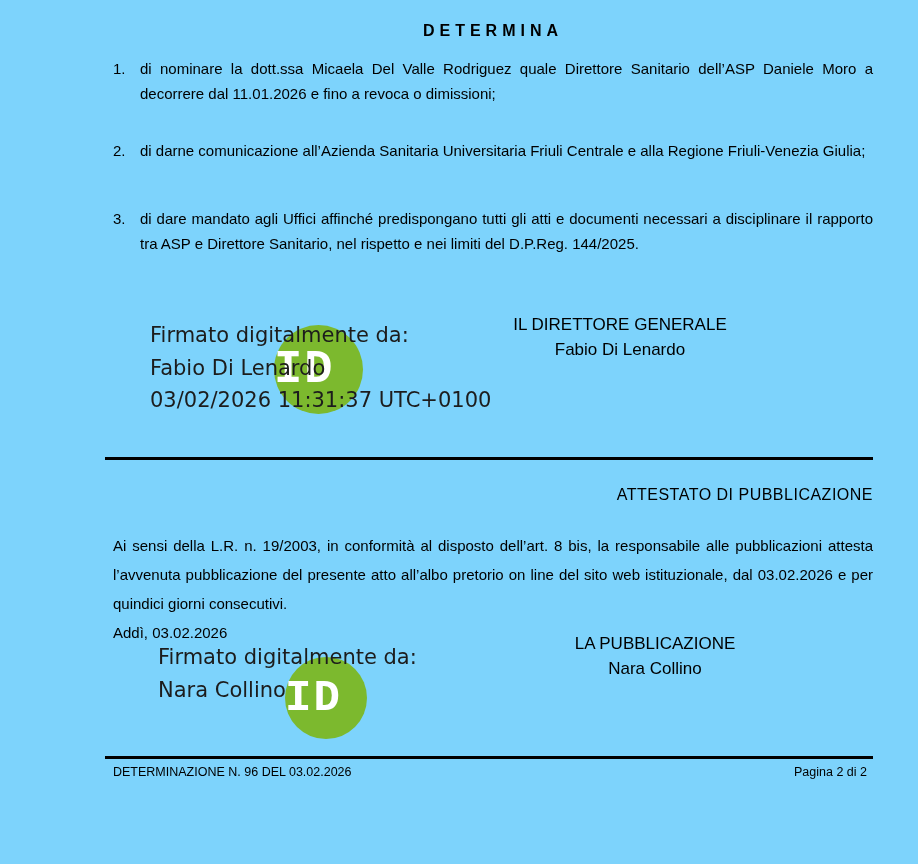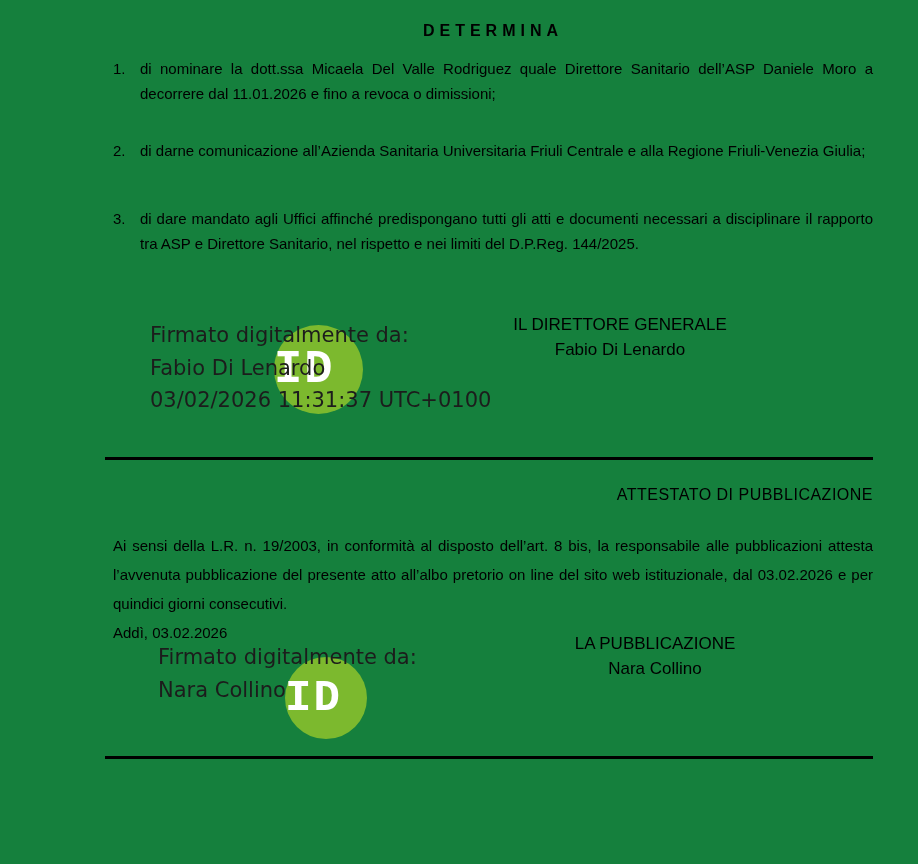--- a/index.html
+++ b/index.html
@@ -5,21 +5,21 @@
   * { margin: 0; padding: 0; box-sizing: border-box; }
   html, body { background: #ffffff; }
   body {
     width: 918px; height: 864px;
     font-family: "Liberation Sans", sans-serif;
     color: #000;
   }
   .page {
     position: relative;
     width: 918px; height: 864px;
-    background: #15803d;
+    background: #7dd3fc;
     overflow: hidden;
   }
   .doc-title {
     position: absolute; top: 22px; left: 113px; width: 760px;
     text-align: center;
     font-size: 16px; font-weight: bold; letter-spacing: 5px;
   }
   .list-item {
     position: absolute; left: 113px; width: 760px;
     display: flex;
@@ -137,14 +137,18 @@
   <div class="id-badge badge-2" style="background: rgb(124, 185, 46);">
     <span>ID</span>
   </div>
   <div class="sig-block sig-2">
     <div>Firmato digitalmente da:</div>
     <div>Nara Collino</div>
   </div>
 
   <div class="hrule rule-footer"></div>
 
+  <div class="footer-row">
+    <span>DETERMINAZIONE N. 96 DEL 03.02.2026</span>
+    <span>Pagina 2 di 2</span>
+  </div>
 
 </div>
 
 </body></html>

